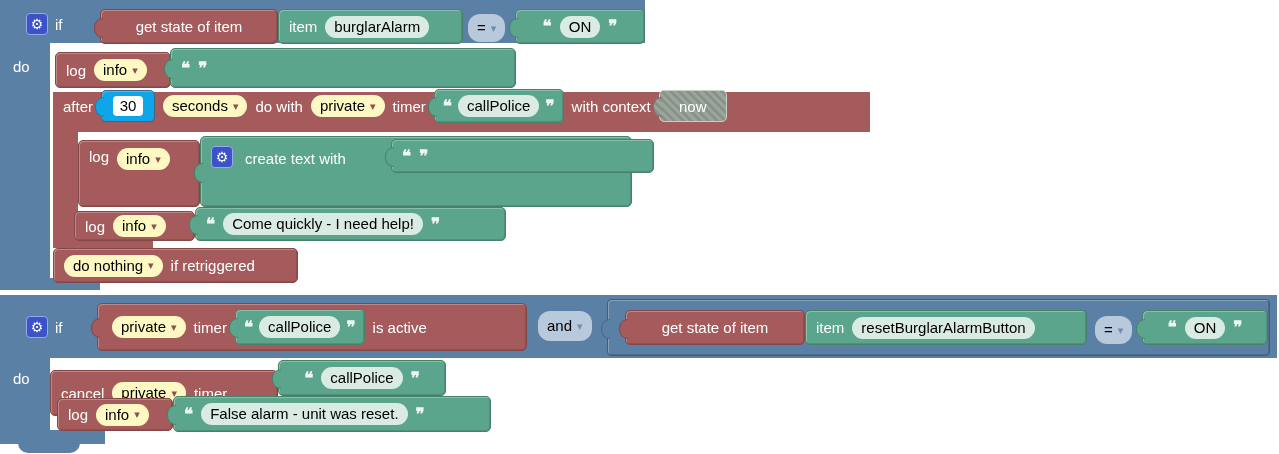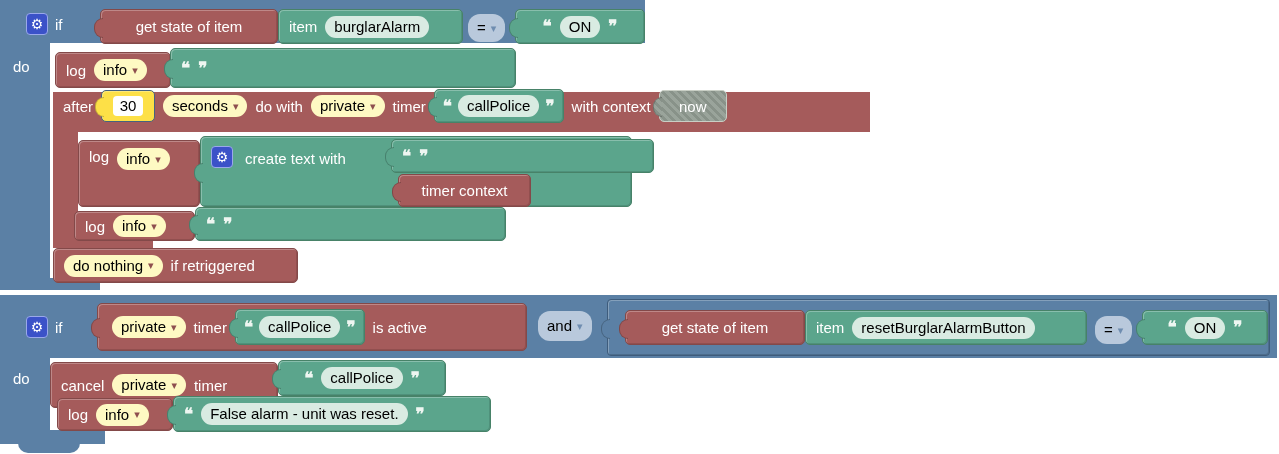--- a/index.html
+++ b/index.html
@@ -8,21 +8,21 @@
 
   
   .blk{position:absolute;box-sizing:border-box;display:flex;align-items:center;gap:8px;
        padding:0 10px;color:#fff;white-space:nowrap;border-radius:5px;}
   .red{background:#a55b5b;border:1px solid #834949;
        box-shadow:inset 1px 1px 0 rgba(255,255,255,.28), inset -1px -1px 0 rgba(0,0,0,.12);}
   .green{background:#5ba58c;border:1px solid #478268;
        box-shadow:inset 1px 1px 0 rgba(255,255,255,.28), inset -1px -1px 0 rgba(0,0,0,.12);}
   .grayblk{background:#8f9a90;border:1px solid #c9cfc5;color:#fff;
        background-image:repeating-linear-gradient(45deg,rgba(255,255,255,.10) 0 3px,rgba(0,0,0,.05) 3px 6px);}
-  .bluemini{background:#fde047;border:1px solid #45627f;
+  .bluemini{background:#0ea5e9;border:1px solid #45627f;
        box-shadow:inset 1px 1px 0 rgba(255,255,255,.28);}
   .inner-blue{position:absolute;box-sizing:border-box;background:#5b80a5;border:1px solid #3e5c7c;
        border-radius:4px;box-shadow:inset 1px 1px 0 rgba(255,255,255,.25), inset -1px -1px 0 rgba(0,0,0,.15);}
   .blue-shape{position:absolute;background:#5b80a5;}
 
   .center{justify-content:center;}
   .mini{position:relative;display:inline-flex;align-items:center;justify-content:center;
         gap:6px;border-radius:5px;box-sizing:border-box;padding:0 8px;}
 
   
@@ -133,34 +133,32 @@
   </div>
   <div class="blk green ltab" style="left:200px;top:136px;width:432px;height:71px;padding:0;">
     <div class="gear-in" style="left:10px;top:9px;">
       <span>⚙</span>
       </div>
     <span class="wslbl" style="left:44px;top:13px;">create text with</span>
     <div class="blk green ltab" style="left:190px;top:2px;width:263px;height:34px;">
       <span class="q">❝</span>
       <span class="q">❞</span>
     </div>
-    <div class="blk red ltab center" style="left:197px;top:37px;width:133px;height:33px;">
-      <span class="lbl">timer context</span>
-    </div>
   </div>
 
   <div class="blk red" style="left:74px;top:211px;width:121px;height:30px;">
     <span class="lbl">log</span>
     <span class="fld fld-pink">
       <span>info</span>
       <span class="arr arr-red">▾</span>
     </span>
   </div>
   <div class="blk green ltab" style="left:195px;top:207px;width:311px;height:34px;">
     <span class="q">❝</span>
+    <span class="fld fld-green">Come quickly - I need help!</span>
     <span class="q">❞</span>
   </div>
 
   <div class="blk red" style="left:53px;top:248px;width:245px;height:35px;">
     <span class="fld fld-pink">
       <span>do nothing</span>
       <span class="arr arr-red">▾</span>
     </span>
     <span class="lbl">if retriggered</span>
   </div>
@@ -205,21 +203,21 @@
   <span class="fld fld-blue pos" style="left:1095px;top:316px;height:24px;">
     <span>=</span>
     <span class="arr arr-blue">▾</span>
   </span>
   <div class="blk green ltab center" style="left:1142px;top:310px;width:126px;height:35px;">
     <span class="q">❝</span>
     <span class="fld fld-green">ON</span>
     <span class="q">❞</span>
   </div>
 
-  <div class="blk red" style="left:50px;top:362px;width:228px;height:46px;">
+  <div class="blk red" style="left:50px;top:370px;width:228px;height:46px;">
     <span class="lbl">cancel</span>
     <span class="fld fld-pink">
       <span>private</span>
       <span class="arr arr-red">▾</span>
     </span>
     <span class="lbl">timer</span>
   </div>
   <div class="blk green ltab center" style="left:278px;top:360px;width:168px;height:36px;">
     <span class="q">❝</span>
     <span class="fld fld-green">callPolice</span>

